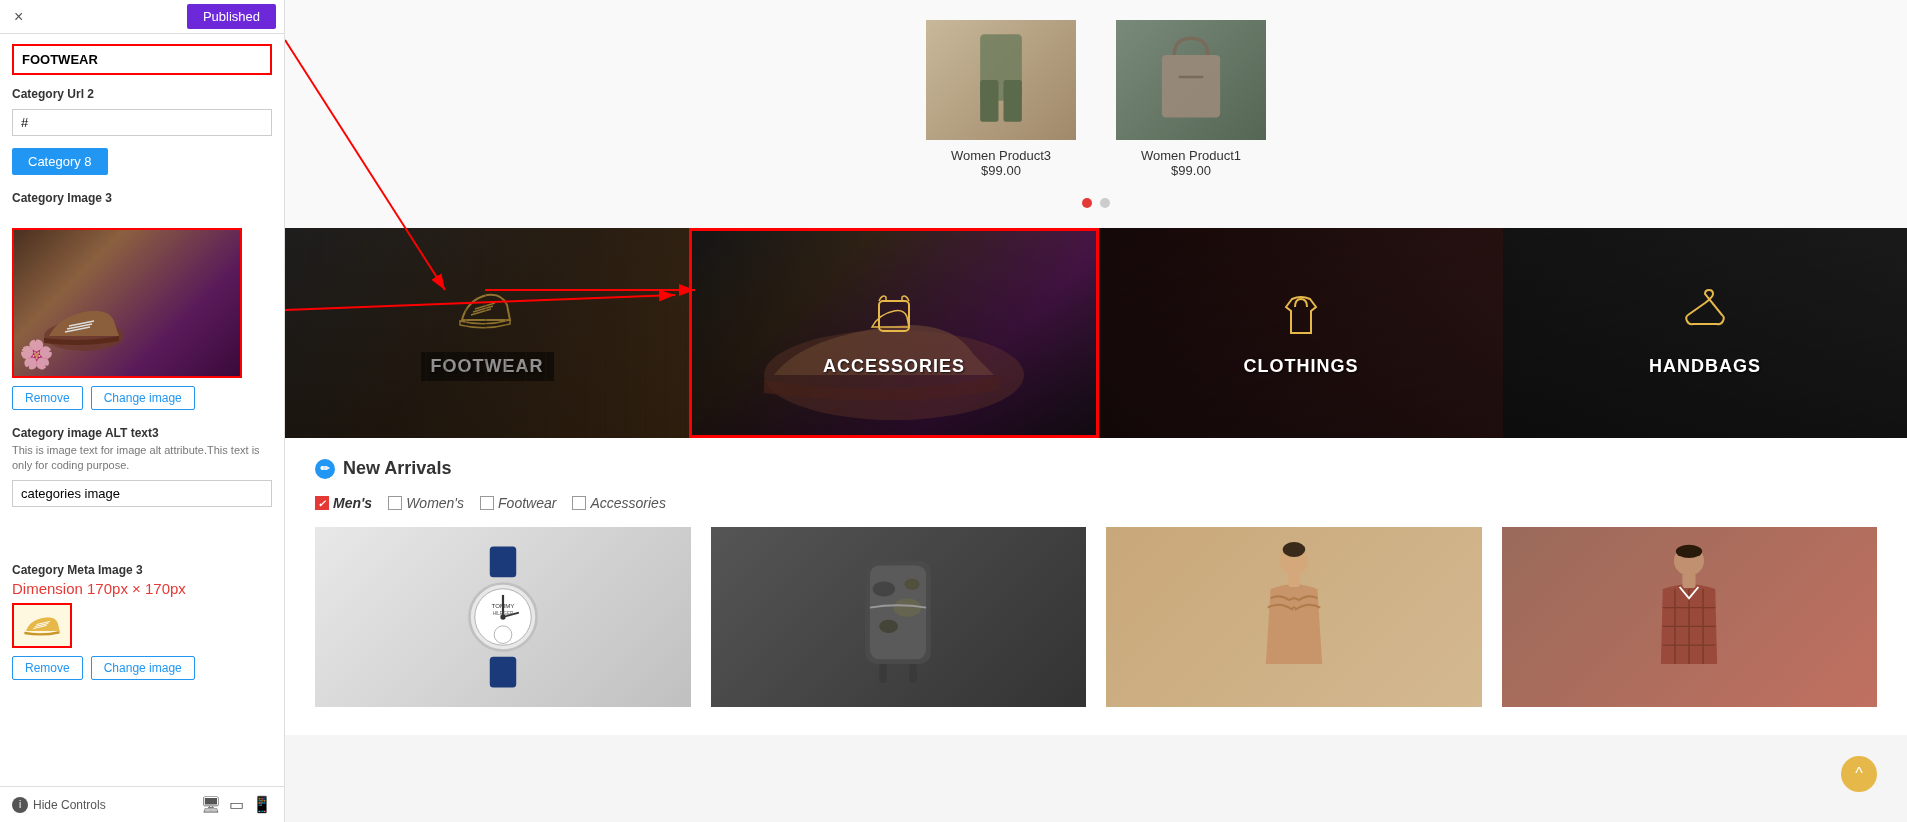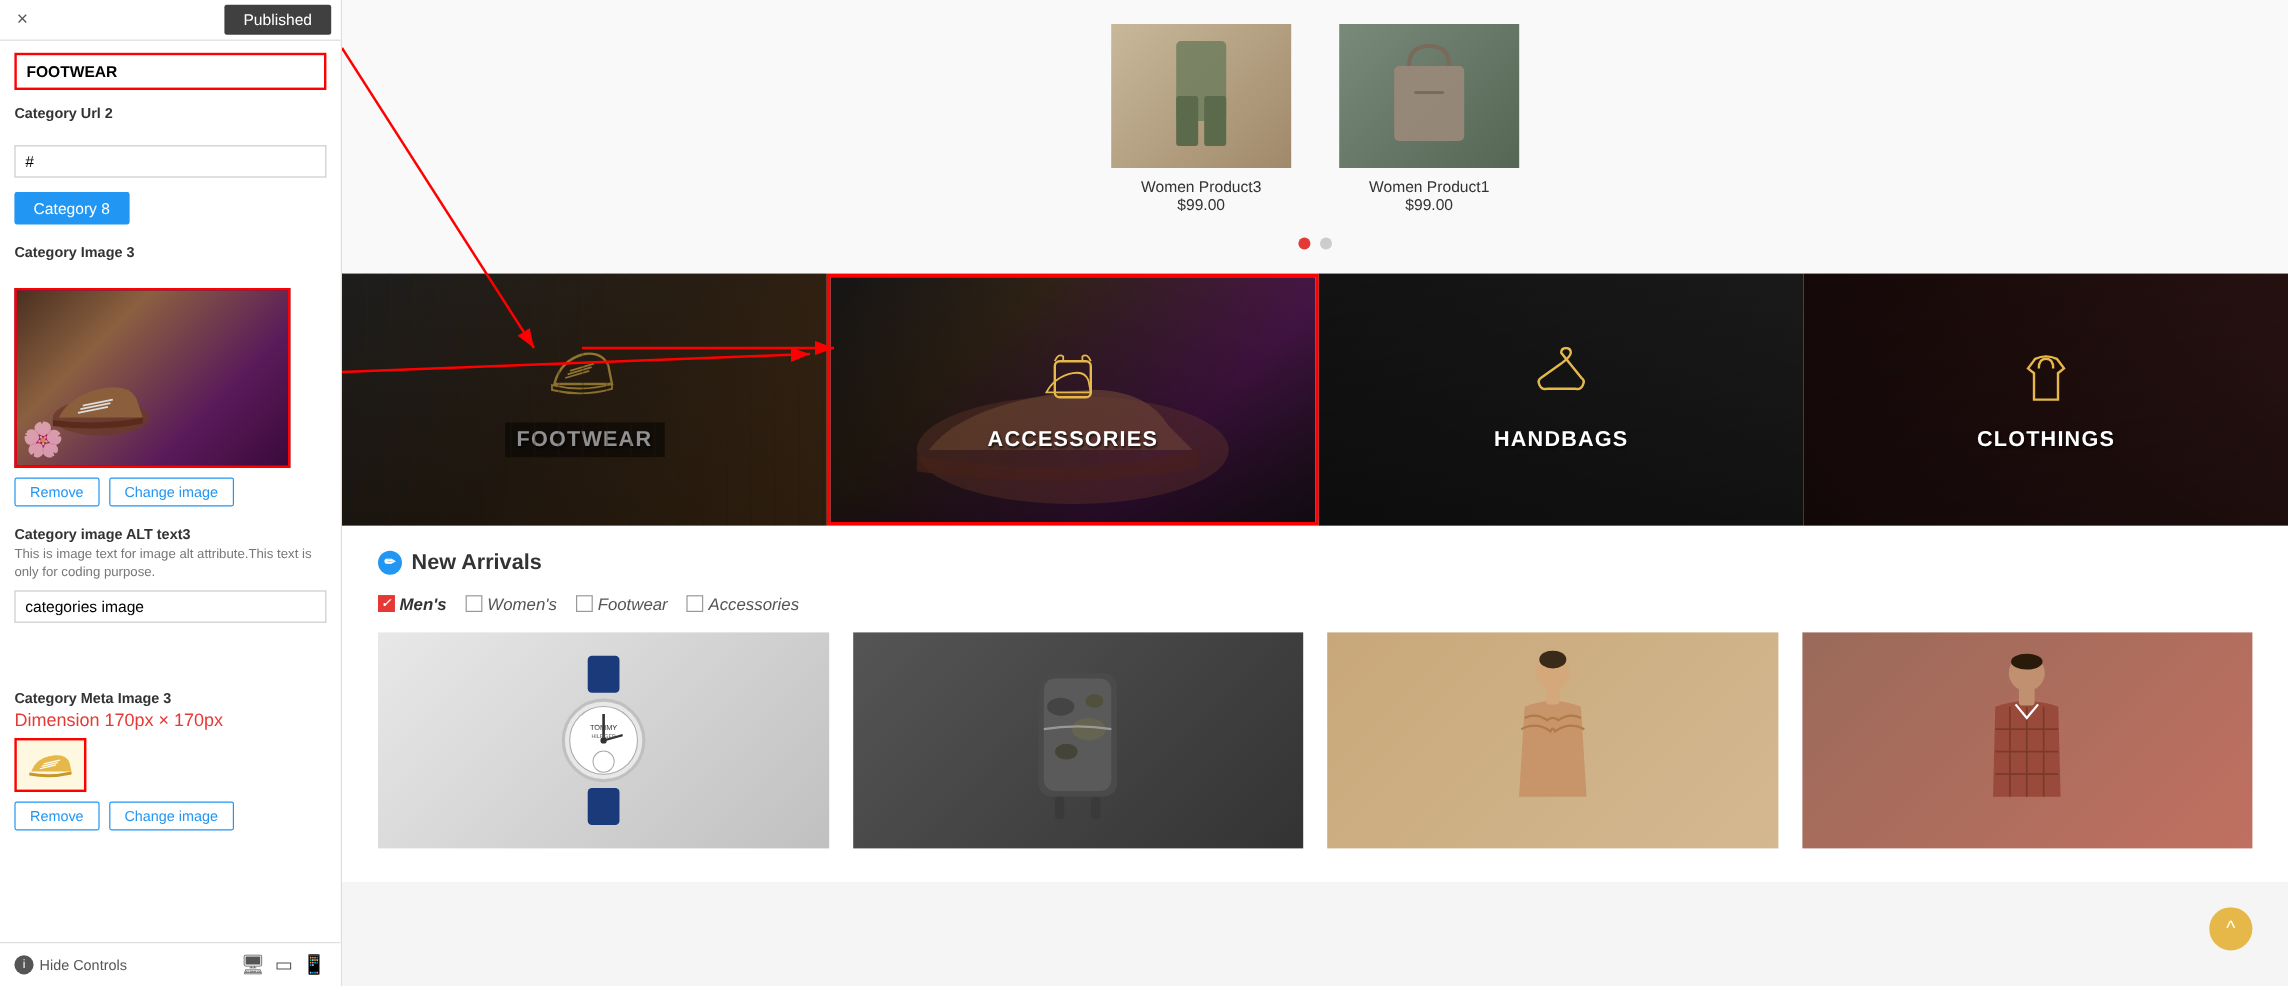--- a/index.html
+++ b/index.html
@@ -27,21 +27,21 @@
     }
     .close-btn {
       background: none;
       border: none;
       font-size: 16px;
       cursor: pointer;
       color: #555;
       padding: 2px 6px;
     }
     .published-btn {
-      background: #404040;
+      background: #6d28d9;
       color: #fff;
       border: none;
       padding: 5px 16px;
       font-size: 13px;
       cursor: pointer;
       border-radius: 2px;
     }
     .panel-content {
       padding: 10px 12px;
       overflow-y: auto;
@@ -52,21 +52,21 @@
       border: 2px solid red;
       padding: 6px 8px;
       font-size: 13px;
       font-weight: bold;
       outline: none;
       margin-bottom: 12px;
     }
     .field-label {
       font-size: 12px;
       color: #333;
-      margin-bottom: 20px;
+      margin-bottom: 8px;
       font-weight: 600;
     }
     .field-input {
       width: 100%;
       border: 1px solid #ccc;
       padding: 5px 8px;
       font-size: 13px;
       outline: none;
       margin-bottom: 12px;
     }
@@ -561,41 +561,41 @@
           <rect x="15" y="12" width="30" height="30" rx="4" stroke="#e6b84a" stroke-width="2" fill="none"></rect>
           <path d="M15 12 Q18 5 22 8 L22 12" stroke="#e6b84a" stroke-width="1.5" fill="none"></path>
           <path d="M45 12 Q42 5 38 8 L38 12" stroke="#e6b84a" stroke-width="1.5" fill="none"></path>
 
           <path d="M8 38 Q15 25 30 22 Q40 20 43 28 L45 38 Z" stroke="#e6b84a" stroke-width="1.5" fill="none"></path>
         </svg>
       </div>
       <div class="cat-label" style="position:relative;z-index:1;">ACCESSORIES</div>
     </div>
 
+    <div class="cat-item clothings-cat">
+      <div style="position:absolute;top:0;left:0;width:100%;height:100%;background:linear-gradient(rgba(0,0,0,0.2),rgba(0,0,0,0.5));"></div>
+      <div class="cat-icon" style="position:relative;z-index:1;">
+        <svg width="50" height="50" viewBox="0 0 50 50" fill="none">
+
+          <path d="M10 18 L16 10 Q25 6 34 10 L40 18 L35 22 L35 44 L15 44 L15 22 Z" stroke="#e6b84a" stroke-width="2" fill="none"></path>
+          <path d="M19 18 Q19 10 25 10 Q31 10 31 18" stroke="#e6b84a" stroke-width="2" fill="none"></path>
+        </svg>
+      </div>
+      <div class="cat-label" style="position:relative;z-index:1;">CLOTHINGS</div>
+    </div>
+
     <div class="cat-item handbags-cat">
       <div style="position:absolute;top:0;left:0;width:100%;height:100%;background:linear-gradient(rgba(0,0,0,0.3),rgba(0,0,0,0.6));"></div>
       <div class="cat-icon" style="position:relative;z-index:1;">
         <svg width="50" height="50" viewBox="0 0 50 50" fill="none">
 
           <path d="M25 5 Q25 1 29 1 Q33 1 33 5 Q33 8 25 14 L8 26 Q5 28 7 32 Q9 36 13 35 L37 35 Q41 36 43 32 Q45 28 42 26 Z" stroke="#e6b84a" stroke-width="2" fill="none"></path>
         </svg>
       </div>
       <div class="cat-label" style="position:relative;z-index:1;">HANDBAGS</div>
-    </div>
-
-    <div class="cat-item clothings-cat">
-      <div style="position:absolute;top:0;left:0;width:100%;height:100%;background:linear-gradient(rgba(0,0,0,0.2),rgba(0,0,0,0.5));"></div>
-      <div class="cat-icon" style="position:relative;z-index:1;">
-        <svg width="50" height="50" viewBox="0 0 50 50" fill="none">
-
-          <path d="M10 18 L16 10 Q25 6 34 10 L40 18 L35 22 L35 44 L15 44 L15 22 Z" stroke="#e6b84a" stroke-width="2" fill="none"></path>
-          <path d="M19 18 Q19 10 25 10 Q31 10 31 18" stroke="#e6b84a" stroke-width="2" fill="none"></path>
-        </svg>
-      </div>
-      <div class="cat-label" style="position:relative;z-index:1;">CLOTHINGS</div>
     </div>
   </div>
 
   <div class="new-arrivals-section">
     <div class="new-arrivals-title">
       <div class="pencil-icon">✏</div>
       <span>New Arrivals</span>
     </div>
     <div class="filter-tabs">
       <div class="filter-tab active">

